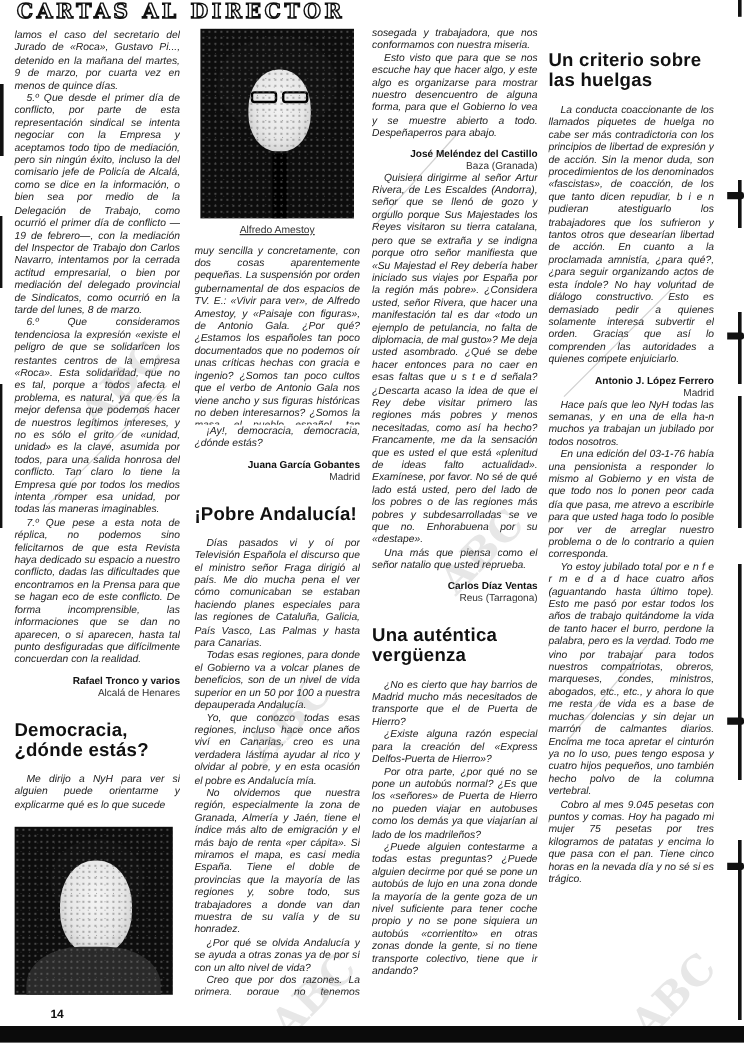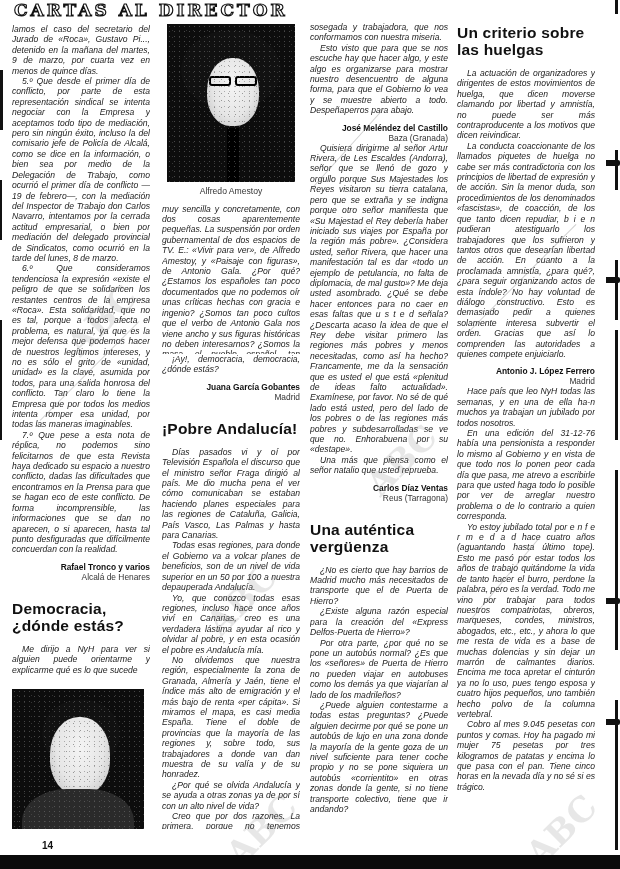--- a/index.html
+++ b/index.html
@@ -11,21 +11,21 @@
     font-family: "DejaVu Serif", serif; font-weight: bold; font-size: 17px;
     letter-spacing: 3px; color: #ffffff;
     -webkit-text-stroke: 1.2px #111;
     text-transform: uppercase; white-space: nowrap; line-height: 20px;
   }
 
   .col { position: absolute; top: 24px; bottom: 40px; overflow: hidden; }
   .col1 { left: 12px; width: 138px; }
   .col2 { left: 162px; width: 138px; top: 16px; }
   .col3 { left: 310px; width: 138px; top: 22px; }
-  .col4 { left: 457px; width: 138px; top: 22px; }
+  .col4 { left: 457px; width: 138px; top: 40px; }
 
   p.body {
     font-size: 8.6px; line-height: 10.4px; font-style: italic;
     text-align: justify; color: #222; margin-bottom: 0;
     text-indent: 10px; hyphens: auto;
   }
   p.body.noindent { text-indent: 0; }
 
   .sig { text-align: right; font-size: 8.4px; line-height: 10px; margin-top: 7px; }
   .sig .name { font-weight: bold; display: block; color: #111; }
@@ -50,21 +50,21 @@
   }
   .photo .speck {
     position: absolute; inset: 0;
     background-image:
       radial-gradient(#777 0.6px, transparent 0.8px),
       radial-gradient(#555 0.5px, transparent 0.7px);
     background-size: 5px 5px, 7px 7px;
     background-position: 0 0, 2px 3px;
     opacity: 0.55;
   }
-  .caption { font-size: 8.6px; text-align: center; color: #333; margin: 4px 0 8px 0; }
+  .caption { font-size: 8.6px; text-align: center; color: #333; margin: 4px 0 8px 0; text-decoration: underline; }
 
   .glasses {
     position: absolute; height: 10px; border: 2.5px solid #000; border-radius: 3px;
   }
   .tie { position: absolute; background: #000; }
 
   .page-number {
     position: absolute; left: 16px; bottom: 18px; font-size: 10px; font-weight: bold; color: #111; margin-left: 26px;
   }
   .bottom-bar {
@@ -161,29 +161,28 @@
   <h2 class="headline">Una auténtica vergüenza</h2>
   <p class="body">¿No es cierto que hay barrios de Madrid mucho más necesitados de transporte que el de Puerta de Hierro?</p>
   <p class="body">¿Existe alguna razón especial para la creación del «Express Delfos-Puerta de Hierro»?</p>
   <p class="body">Por otra parte, ¿por qué no se pone un autobús normal? ¿Es que los «señores» de Puerta de Hierro no pueden viajar en autobuses como los demás ya que viajarían al lado de los madrileños?</p>
   <p class="body">¿Puede alguien contestarme a todas estas preguntas? ¿Puede alguien decirme por qué se pone un autobús de lujo en una zona donde la mayoría de la gente goza de un nivel suficiente para tener coche propio y no se pone siquiera un autobús «corrientito» en otras zonas donde la gente, si no tiene transporte colectivo, tiene que ir andando?</p>
 
 </div>
 
 <div class="col col4">
   <h2 class="headline" style="margin-top:2px;">Un criterio sobre las huelgas</h2>
-  <p class="body">La actuación de organizadores y dirigentes de estos movimientos de huelga, que dicen moverse clamando por libertad y amnistía, no puede ser más contraproducente a los motivos que dicen reivindicar.</p>
   <p class="body">La conducta coaccionante de los llamados piquetes de huelga no cabe ser más contradictoria con los principios de libertad de expresión y de acción. Sin la menor duda, son procedimientos de los denominados «fascistas», de coacción, de los que tanto dicen repudiar, b i e n pudieran atestiguarlo los trabajadores que los sufrieron y tantos otros que desearían libertad de acción. En cuanto a la proclamada amnistía, ¿para qué?, ¿para seguir organizando actos de esta índole? No hay voluntad de diálogo constructivo. Esto es demasiado pedir a quienes solamente interesa subvertir el orden. Gracias que así lo comprenden las autoridades a quienes compete enjuiciarlo.</p>
   <div class="sig">
     <span class="name">Antonio J. López Ferrero</span>
     <span class="place">Madrid</span>
   </div>
 
   <p class="body">Hace país que leo NyH todas las semanas, y en una de ella ha-n muchos ya trabajan un jubilado por todos nosotros.</p>
-  <p class="body">En una edición del 31-12-76 había una pensionista a responder lo mismo al Gobierno y en vista de que todo nos lo ponen peor cada día que pasa, me atrevo a escribirle para que usted haga todo lo posible por ver de arreglar nuestro problema o de lo contrario a quien corresponda.</p>
+  <p class="body">En una edición del 03-1-76 había una pensionista a responder lo mismo al Gobierno y en vista de que todo nos lo ponen peor cada día que pasa, me atrevo a escribirle para que usted haga todo lo posible por ver de arreglar nuestro problema o de lo contrario a quien corresponda.</p>
   <p class="body">Yo estoy jubilado total por e n f e r m e d a d hace cuatro años (aguantando hasta último tope). Esto me pasó por estar todos los años de trabajo quitándome la vida de tanto hacer el burro, perdone la palabra, pero es la verdad. Todo me vino por trabajar para todos nuestros compatriotas, obreros, marqueses, condes, ministros, abogados, etc., etc., y ahora lo que me resta de vida es a base de muchas dolencias y sin dejar un marrón de calmantes diarios. Encima me toca apretar el cinturón ya no lo uso, pues tengo esposa y cuatro hijos pequeños, uno también hecho polvo de la columna vertebral.</p>
   <p class="body">Cobro al mes 9.045 pesetas con puntos y comas. Hoy ha pagado mi mujer 75 pesetas por tres kilogramos de patatas y encima lo que pasa con el pan. Tiene cinco horas en la nevada día y no sé si es trágico.</p>
 
 </div>
 
 <div class="right-edge">
   <div class="tick" style="top:0;height:14px;"></div>
   <div class="clip" style="top:160px;"></div>
   <div class="tick" style="top:150px;height:40px;"></div>
   <div class="clip" style="top:277px;"></div>

